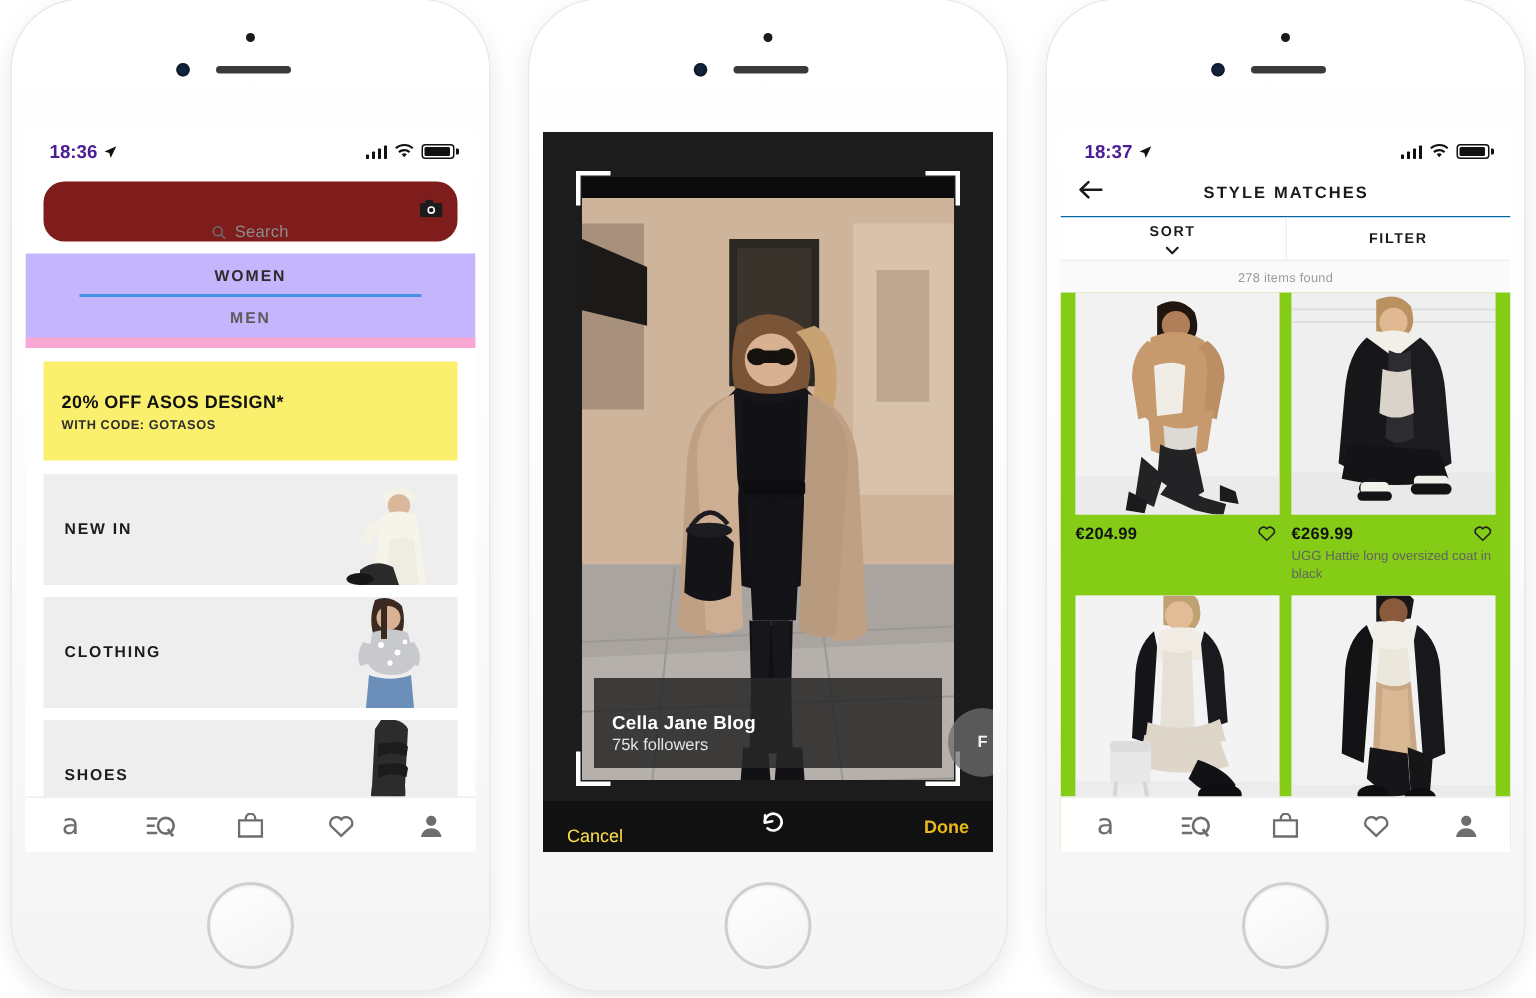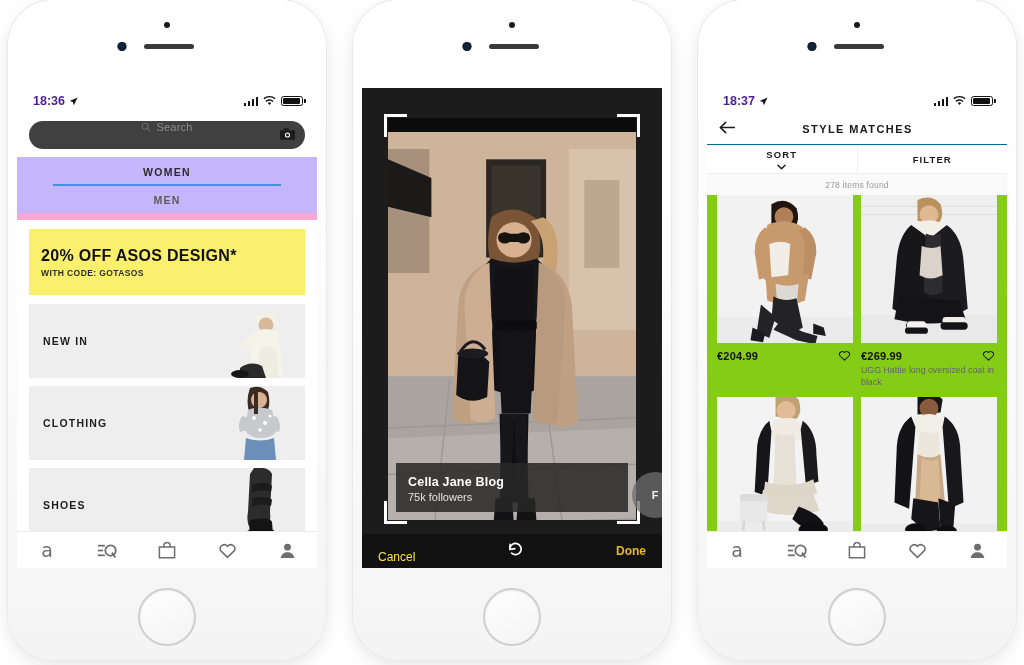--- a/index.html
+++ b/index.html
@@ -121,25 +121,25 @@
     position:absolute; right:-3.5px; top:50%;
     transform:translateY(-50%);
     width:2px; height:4px;
     background:#111; border-radius:0 1px 1px 0;
   }
   .batt span { display:block; height:100%; background:#111; border-radius:1px; width:92%;}
 
   
   .search-wrap { padding: 7px 12px 8px; background:#fff; }
   .search-bar {
-    height: 28px;
-    background: #404040;
+    height: 40px;
+    background: #7f1d1d;
     border-radius: 14px;
     display: flex;
-    align-items: flex-start;
+    align-items: flex-end;
     position: relative;
     justify-content: center;
   }
   .search-bar .sq { display:flex; align-items:center; gap:5px; }
   .search-bar .sq .lbl { font-size: 11px; color: #8d8d8d; letter-spacing:.2px;}
   .cam-icon { position:absolute; right:10px; top:50%; transform:translateY(-50%); }
 
   .tabs {
     display: flex;
     border-bottom: 7px solid #f9a8d4;
@@ -169,21 +169,21 @@
   .promo {
     margin: 9px 12px 0;
     background: #faf06e;
     height: 66px;
     display:flex;
     flex-direction: column;
     justify-content: center;
     padding-left: 12px;
     box-sizing:border-box;
   }
-  .promo .h { font-size: 16px; font-weight: bold; letter-spacing:.3px; color:#111; }
+  .promo .h { font-size: 12px; font-weight: bold; letter-spacing:.3px; color:#111; }
   .promo .s { font-size: 8.5px; font-weight: bold; letter-spacing:.4px; color:#2d2d2d; margin-top:3px;}
 
   .cat-list { margin-top: 9px; }
   .cat {
     margin: 0 12px 8px;
     height: 74px;
     background: #eeeeee;
     display: flex;
     align-items: center;
     position: relative;
@@ -245,21 +245,21 @@
   .vf-br { right:22px; bottom:44px; border-left:none; border-top:none; }
   .dark-strip {
     position:absolute; left:26px; right:26px; top:30px; height:14px;
     background:#0b0b0b;
   }
   .creator-card {
     position:absolute;
     left: 34px; right: 34px;
     bottom: 56px;
     background: rgba(40,40,40,.86);
-    padding: 12px 12px 9px;
+    padding: 23px 12px 9px;
     box-sizing:border-box;
   }
   .creator-card .nm { color:#fff; font-size:12.5px; font-weight:bold; letter-spacing:.2px;}
   .creator-card .fl { color:#e3e3e3; font-size:11px; margin-top:2px;}
   .follow-pill {
     position:absolute;
     right: -16px;
     bottom: 50px;
     width: 46px; height: 46px;
     border-radius: 50%;

